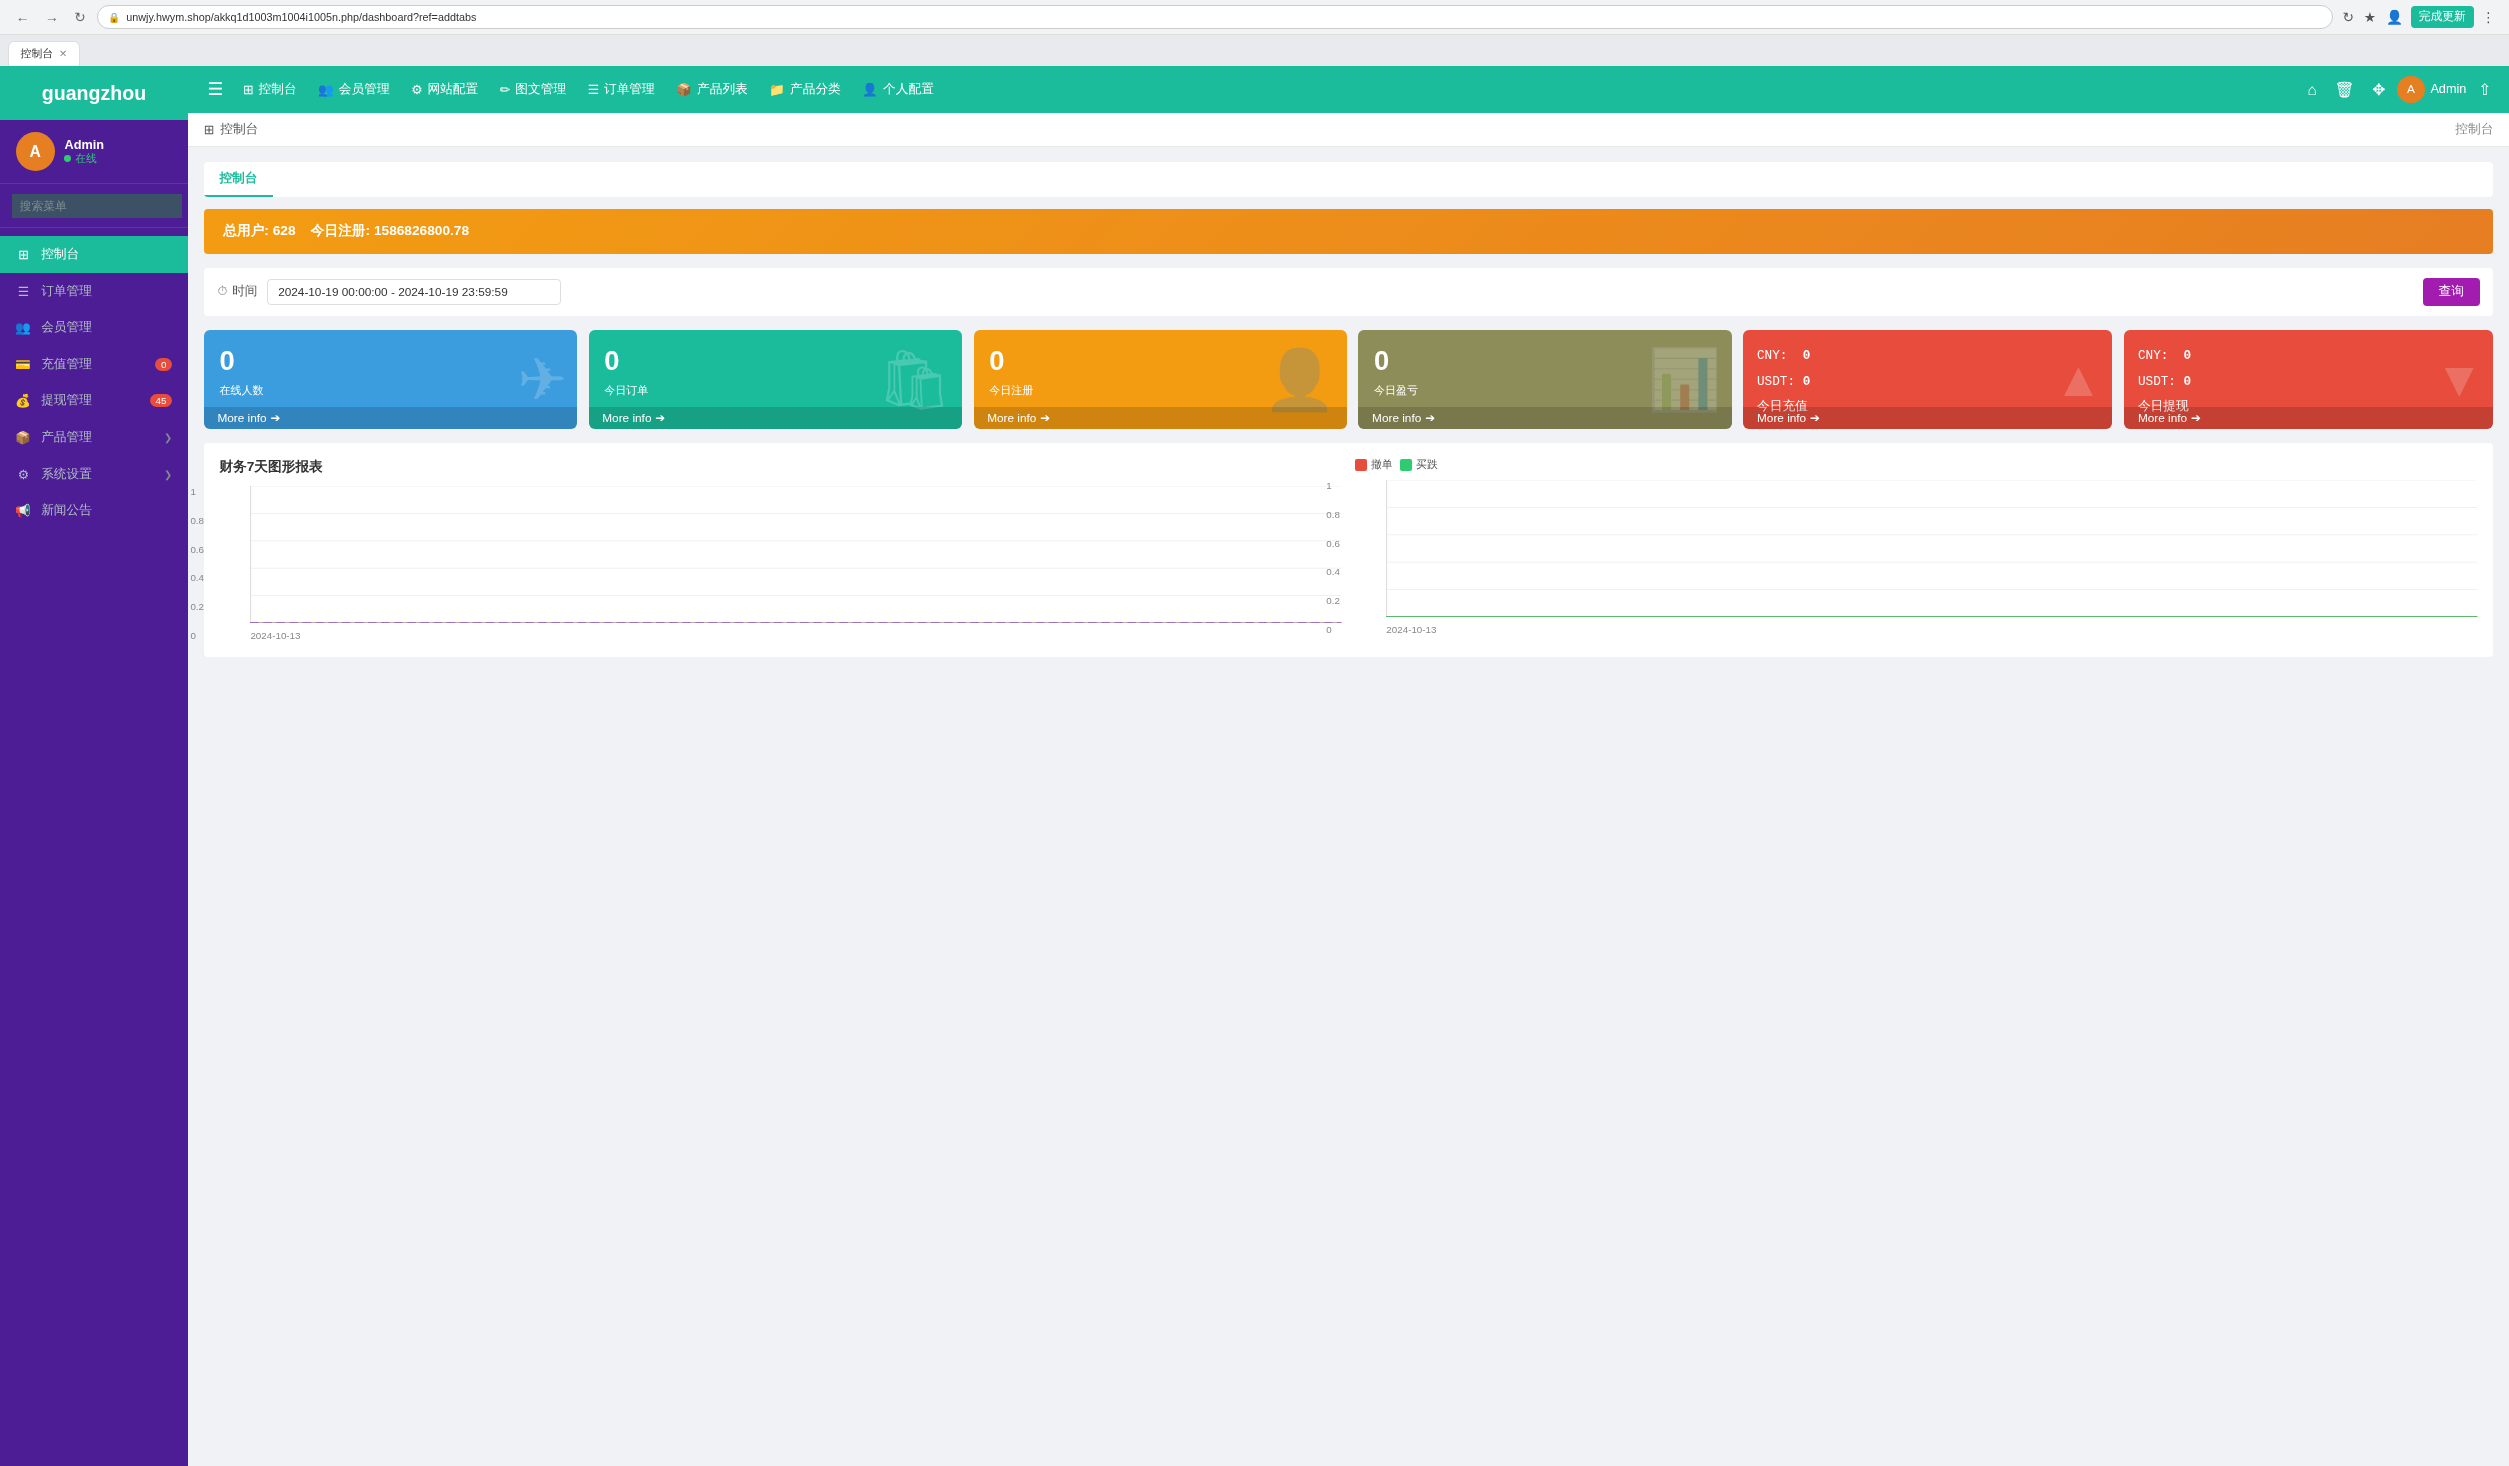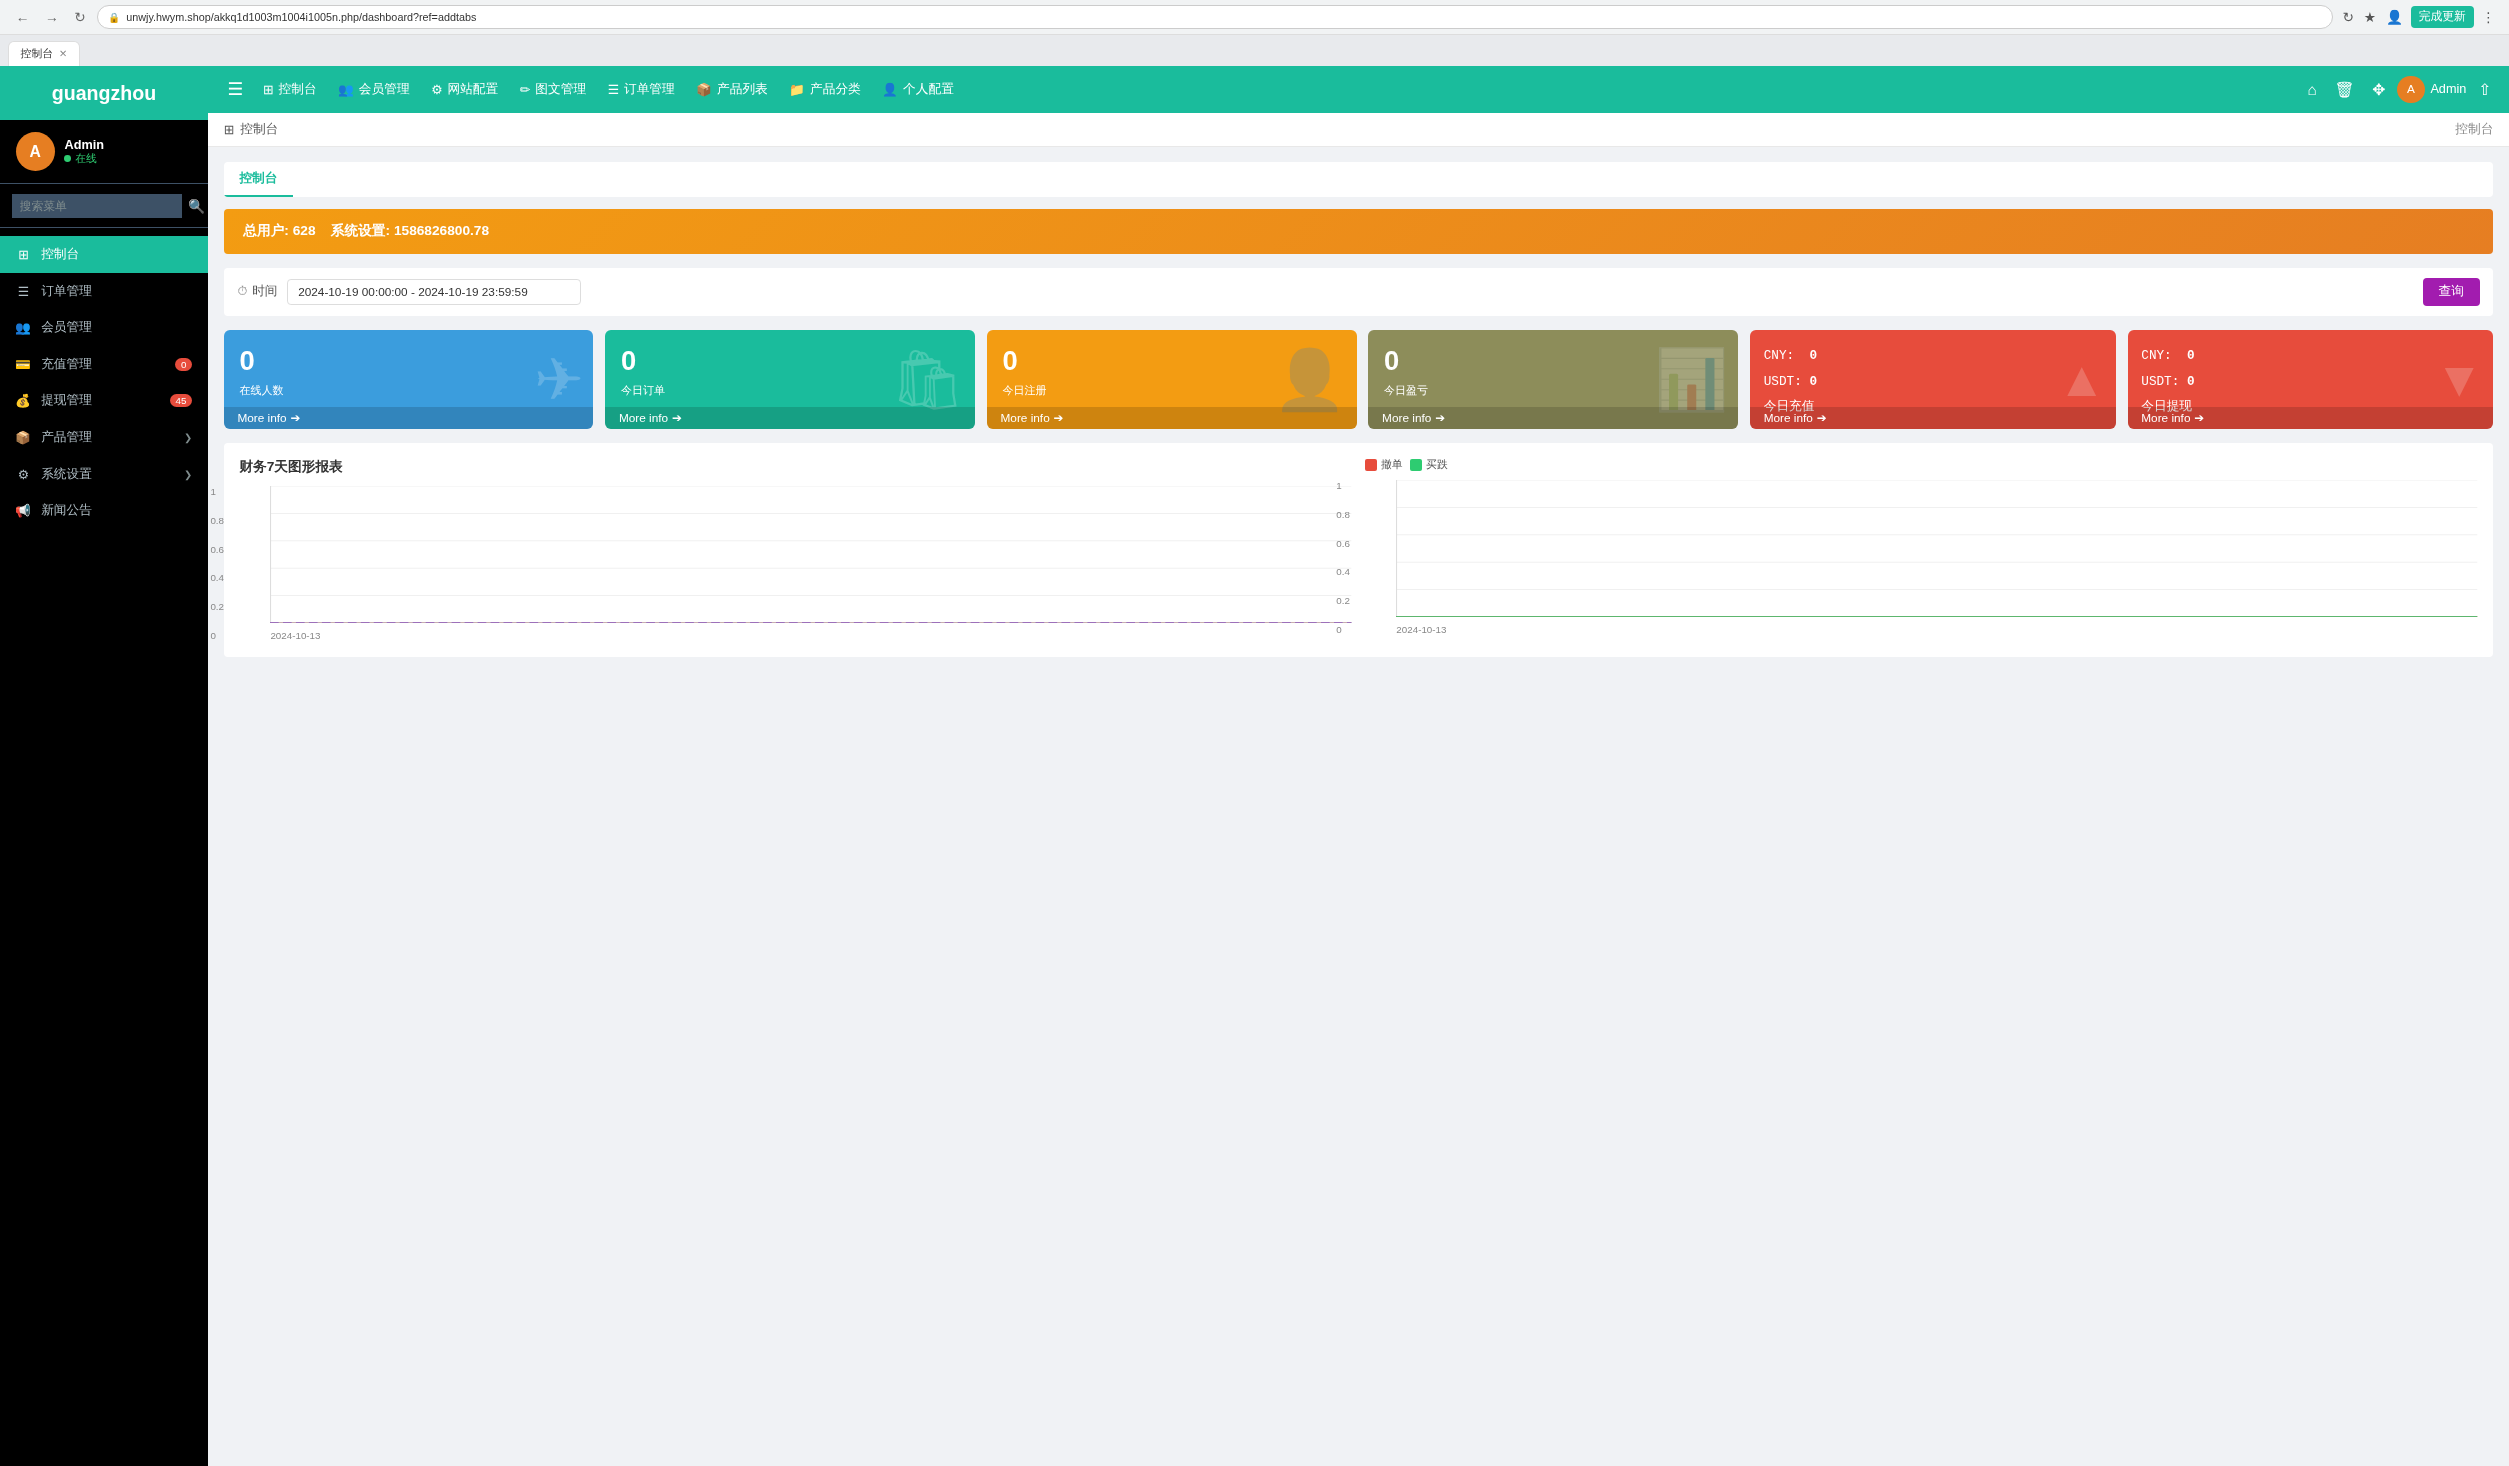--- a/index.html
+++ b/index.html
@@ -44,22 +44,22 @@
       gap: 5.9px;
       cursor: pointer;
     }
     .tab-close { font-size: 9.8px; color: #888; cursor: pointer; }
 
     
     .app { display: flex; flex: 1; overflow: hidden; }
 
     
     .sidebar {
-      width: 208px;
-      background: #000000;
+      width: 188px;
+      background: #4c1d95;
       color: #ccc;
       display: flex;
       flex-direction: column;
       overflow-y: auto;
       flex-shrink: 0;
     }
     .sidebar-brand {
       background: #1abc9c;
       color: #fff;
       font-size: 19.6px;
@@ -490,21 +490,21 @@
         <div class="tab-pill-bar">
           <div class="tab-pill active">
             <span>控制台</span>
           </div>
         </div>
 
         <div class="info-banner">
           <span>总用户:</span>
           <span>628</span>
           &nbsp;&nbsp;
-          <span>系统设置:</span>
+          <span>今日注册:</span>
           <span>1586826800.78</span>
         </div>
 
         <div class="filter-row">
           <div class="filter-label">
             <span class="filter-label-icon">⏱</span>
             <span>时间</span>
           </div>
           <input class="date-range-input" type="text" value="2024-10-19 00:00:00 - 2024-10-19 23:59:59" style="">
           <button class="query-btn">查询</button>

